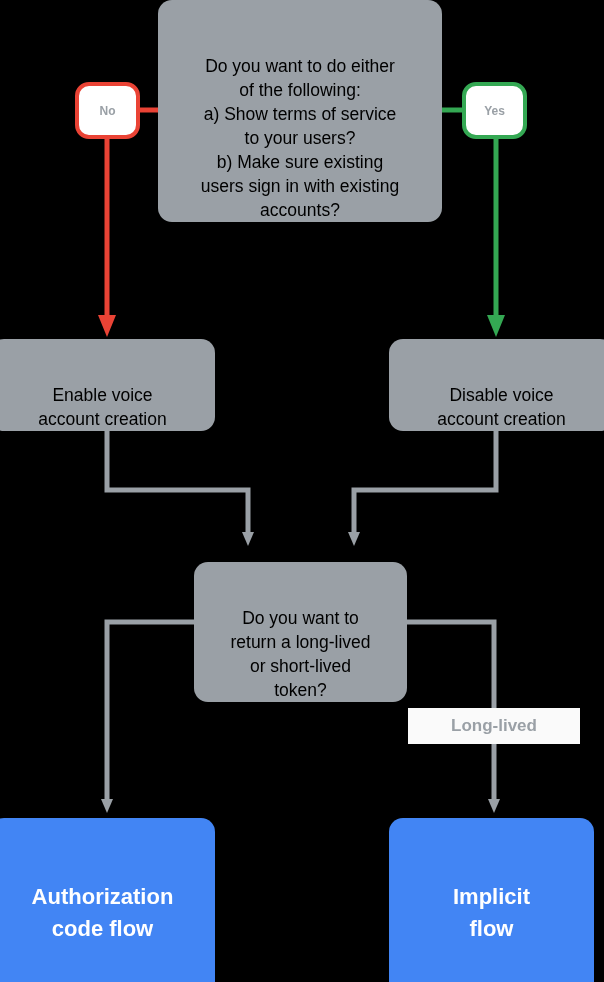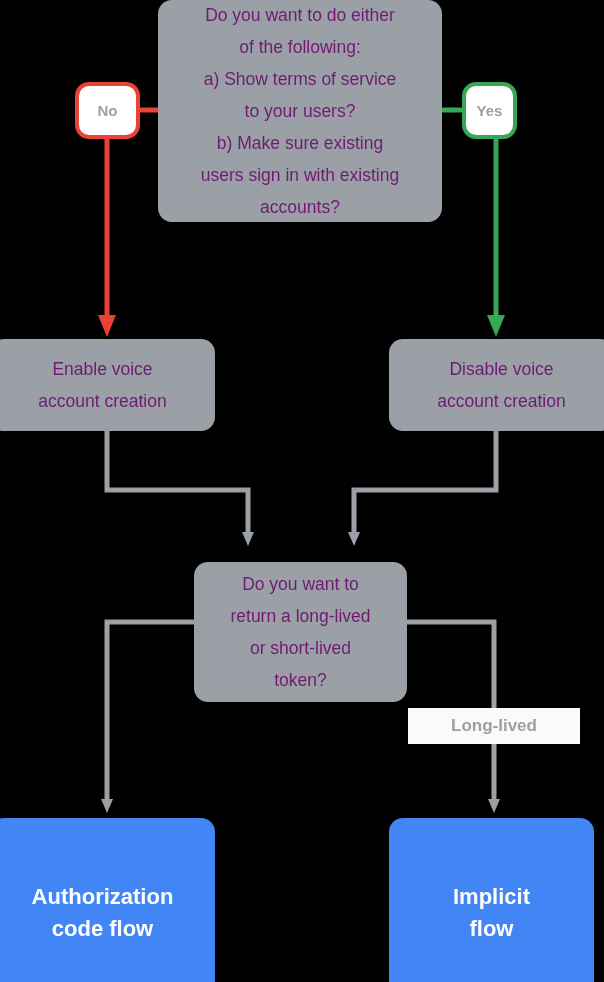--- a/index.html
+++ b/index.html
@@ -26,24 +26,25 @@
     box-sizing: border-box;
     display: flex;
     align-items: center;
     justify-content: center;
     text-align: center;
   }
   
   .grey-node {
     background: #9aa0a6;
     border-radius: 14px;
-    color: #701a75;
+    color: #000000;
     font-size: 17.5px;
-    line-height: 32px;
+    line-height: 24px;
     font-weight: 400;
+    align-items: flex-end;
   }
   .grey-node .label { padding: 0 10px; white-space: pre-line; }
 
   
   #decision-top {
     left: 158px; top: 0px;
     width: 284px; height: 222px;
     border-radius: 0 0 14px 14px;
   }
   #decision-top.grey-node { border-radius: 14px; }
@@ -85,33 +86,33 @@
 
   
   .badge {
     position: absolute;
     box-sizing: border-box;
     background: #ffffff;
     border-radius: 14px;
     display: flex;
     align-items: center;
     justify-content: center;
-    font-size: 15px;
+    font-size: 12px;
     font-weight: 700;
     color: #9aa0a6;
     z-index: 5;
   }
   #badge-no {
     left: 75px; top: 82px;
     width: 65px; height: 57px;
     border: 4px solid #ea4335;
   }
   #badge-yes {
     left: 462px; top: 82px;
-    width: 55px; height: 57px;
+    width: 65px; height: 57px;
     border: 4px solid #34a853;
   }
 
   
   .edge-label {
     position: absolute;
     box-sizing: border-box;
     background: #fafafa;
     display: flex;
     align-items: center;

